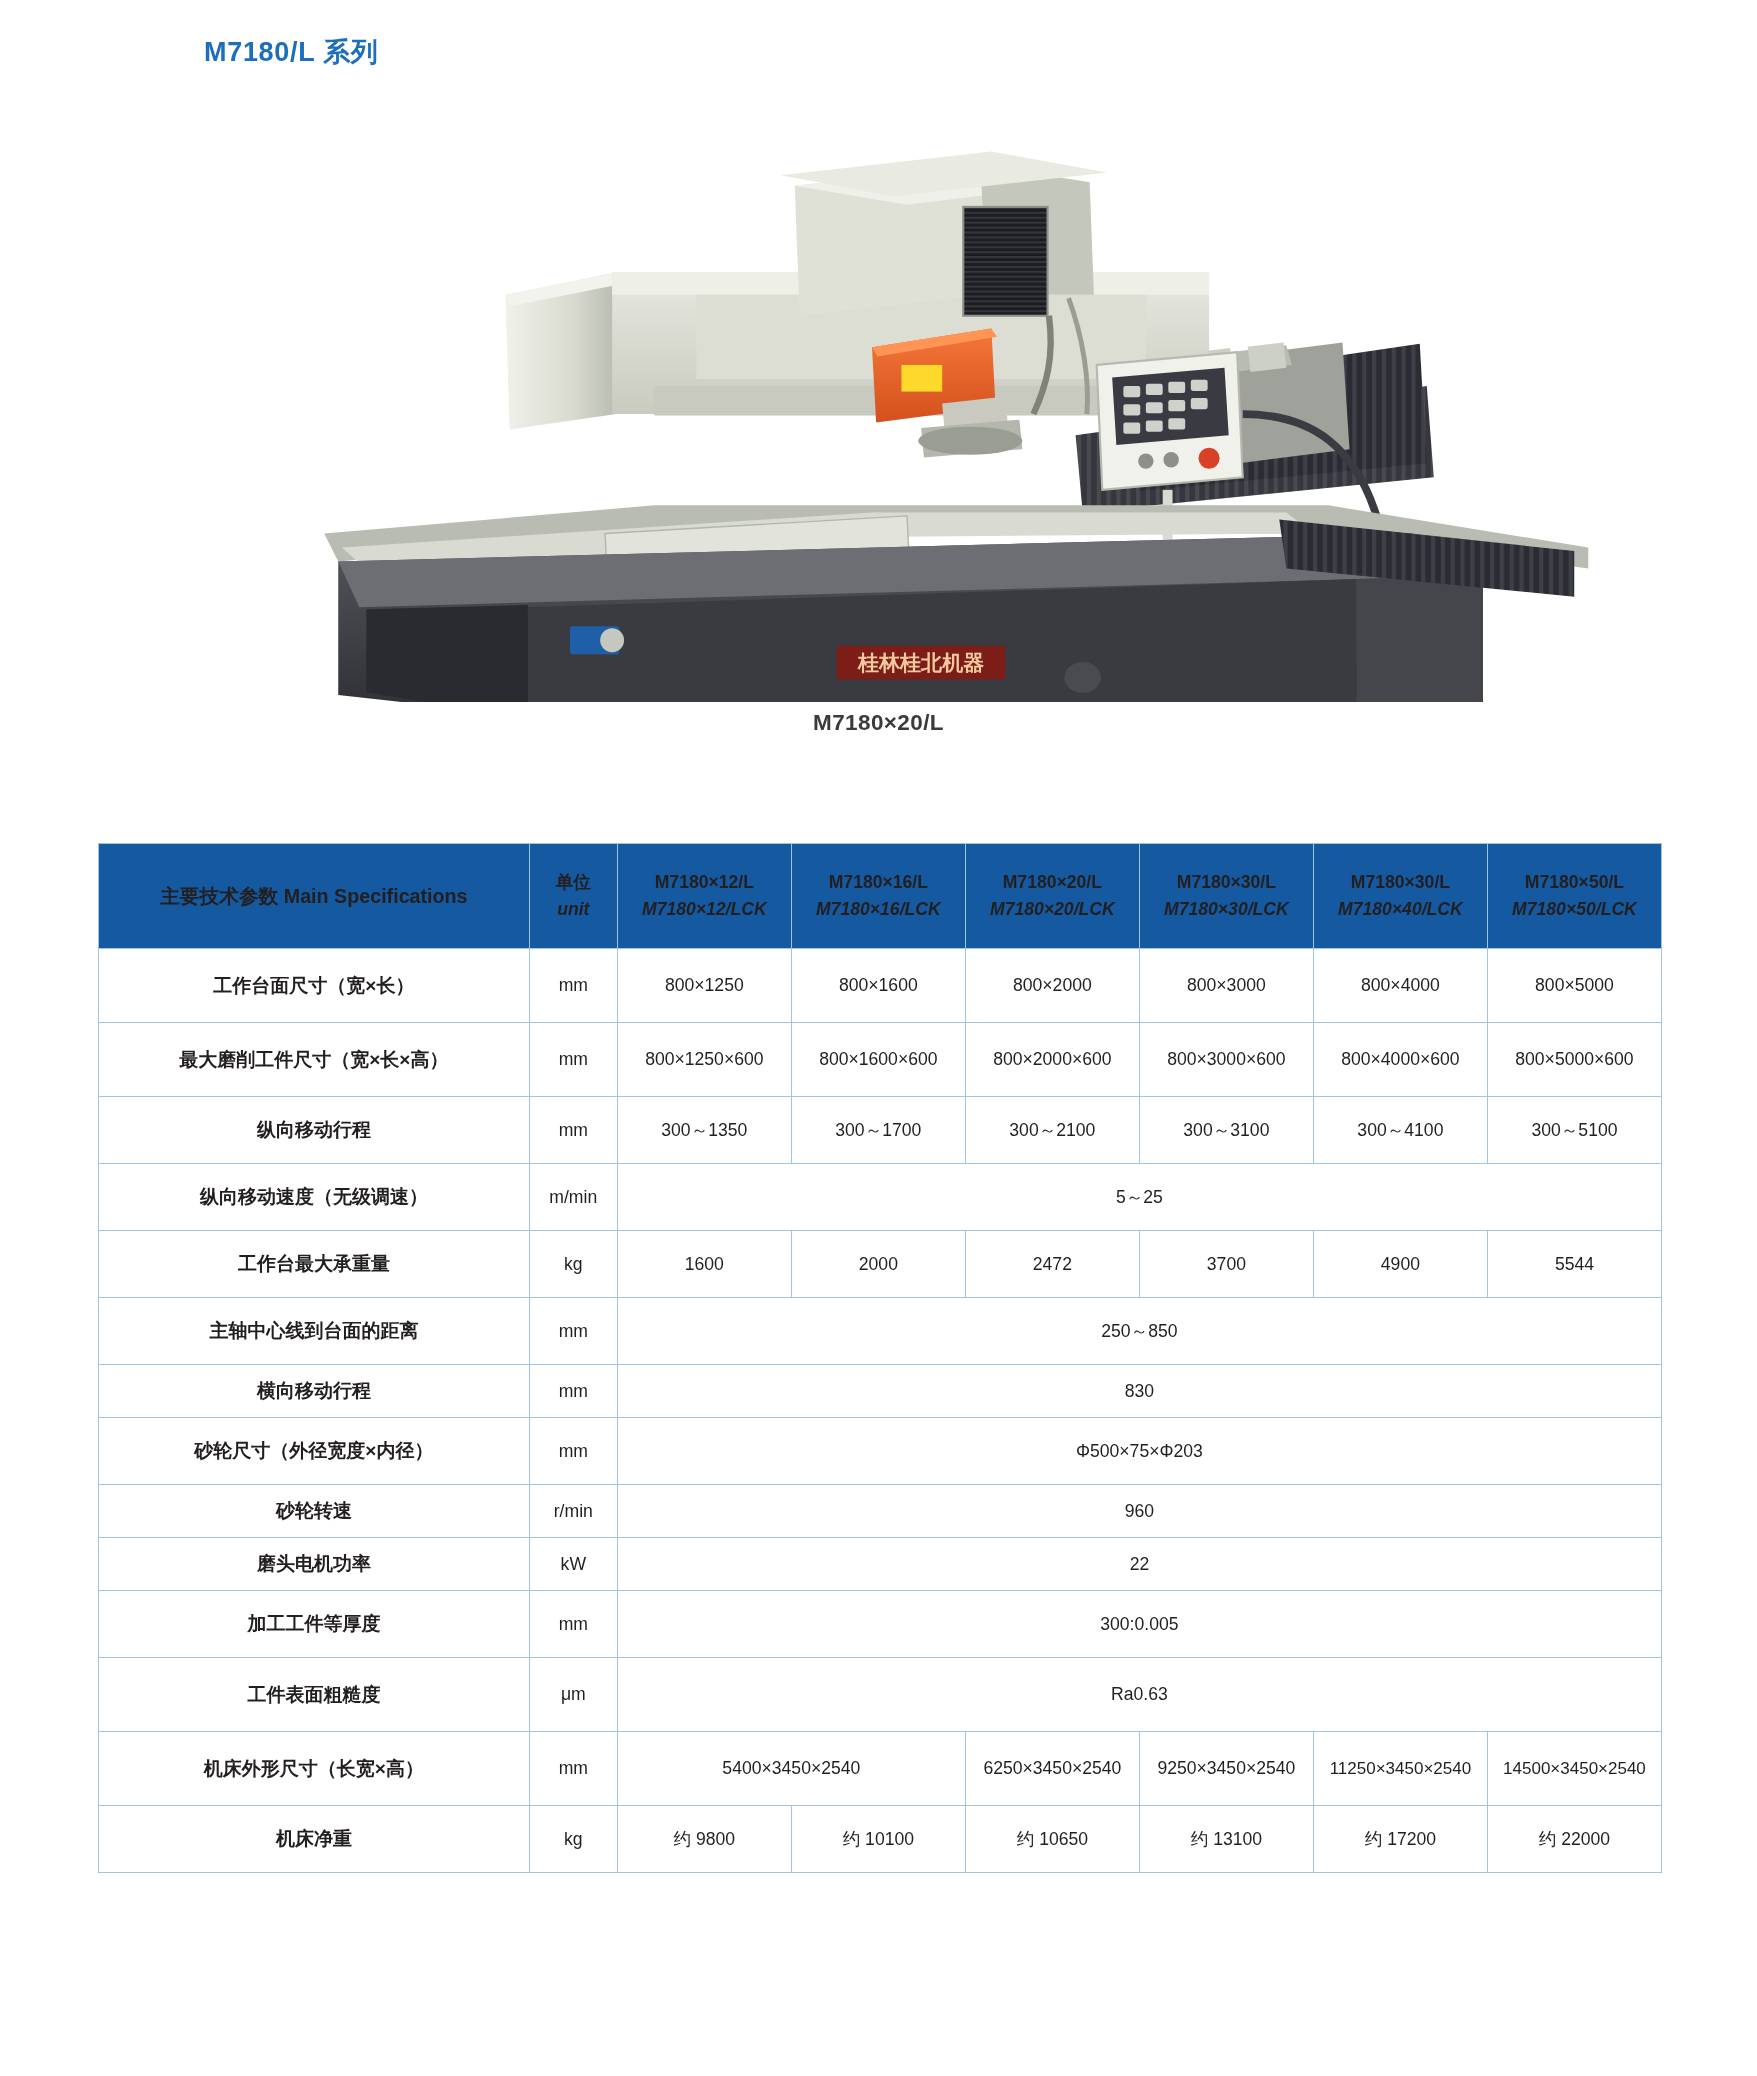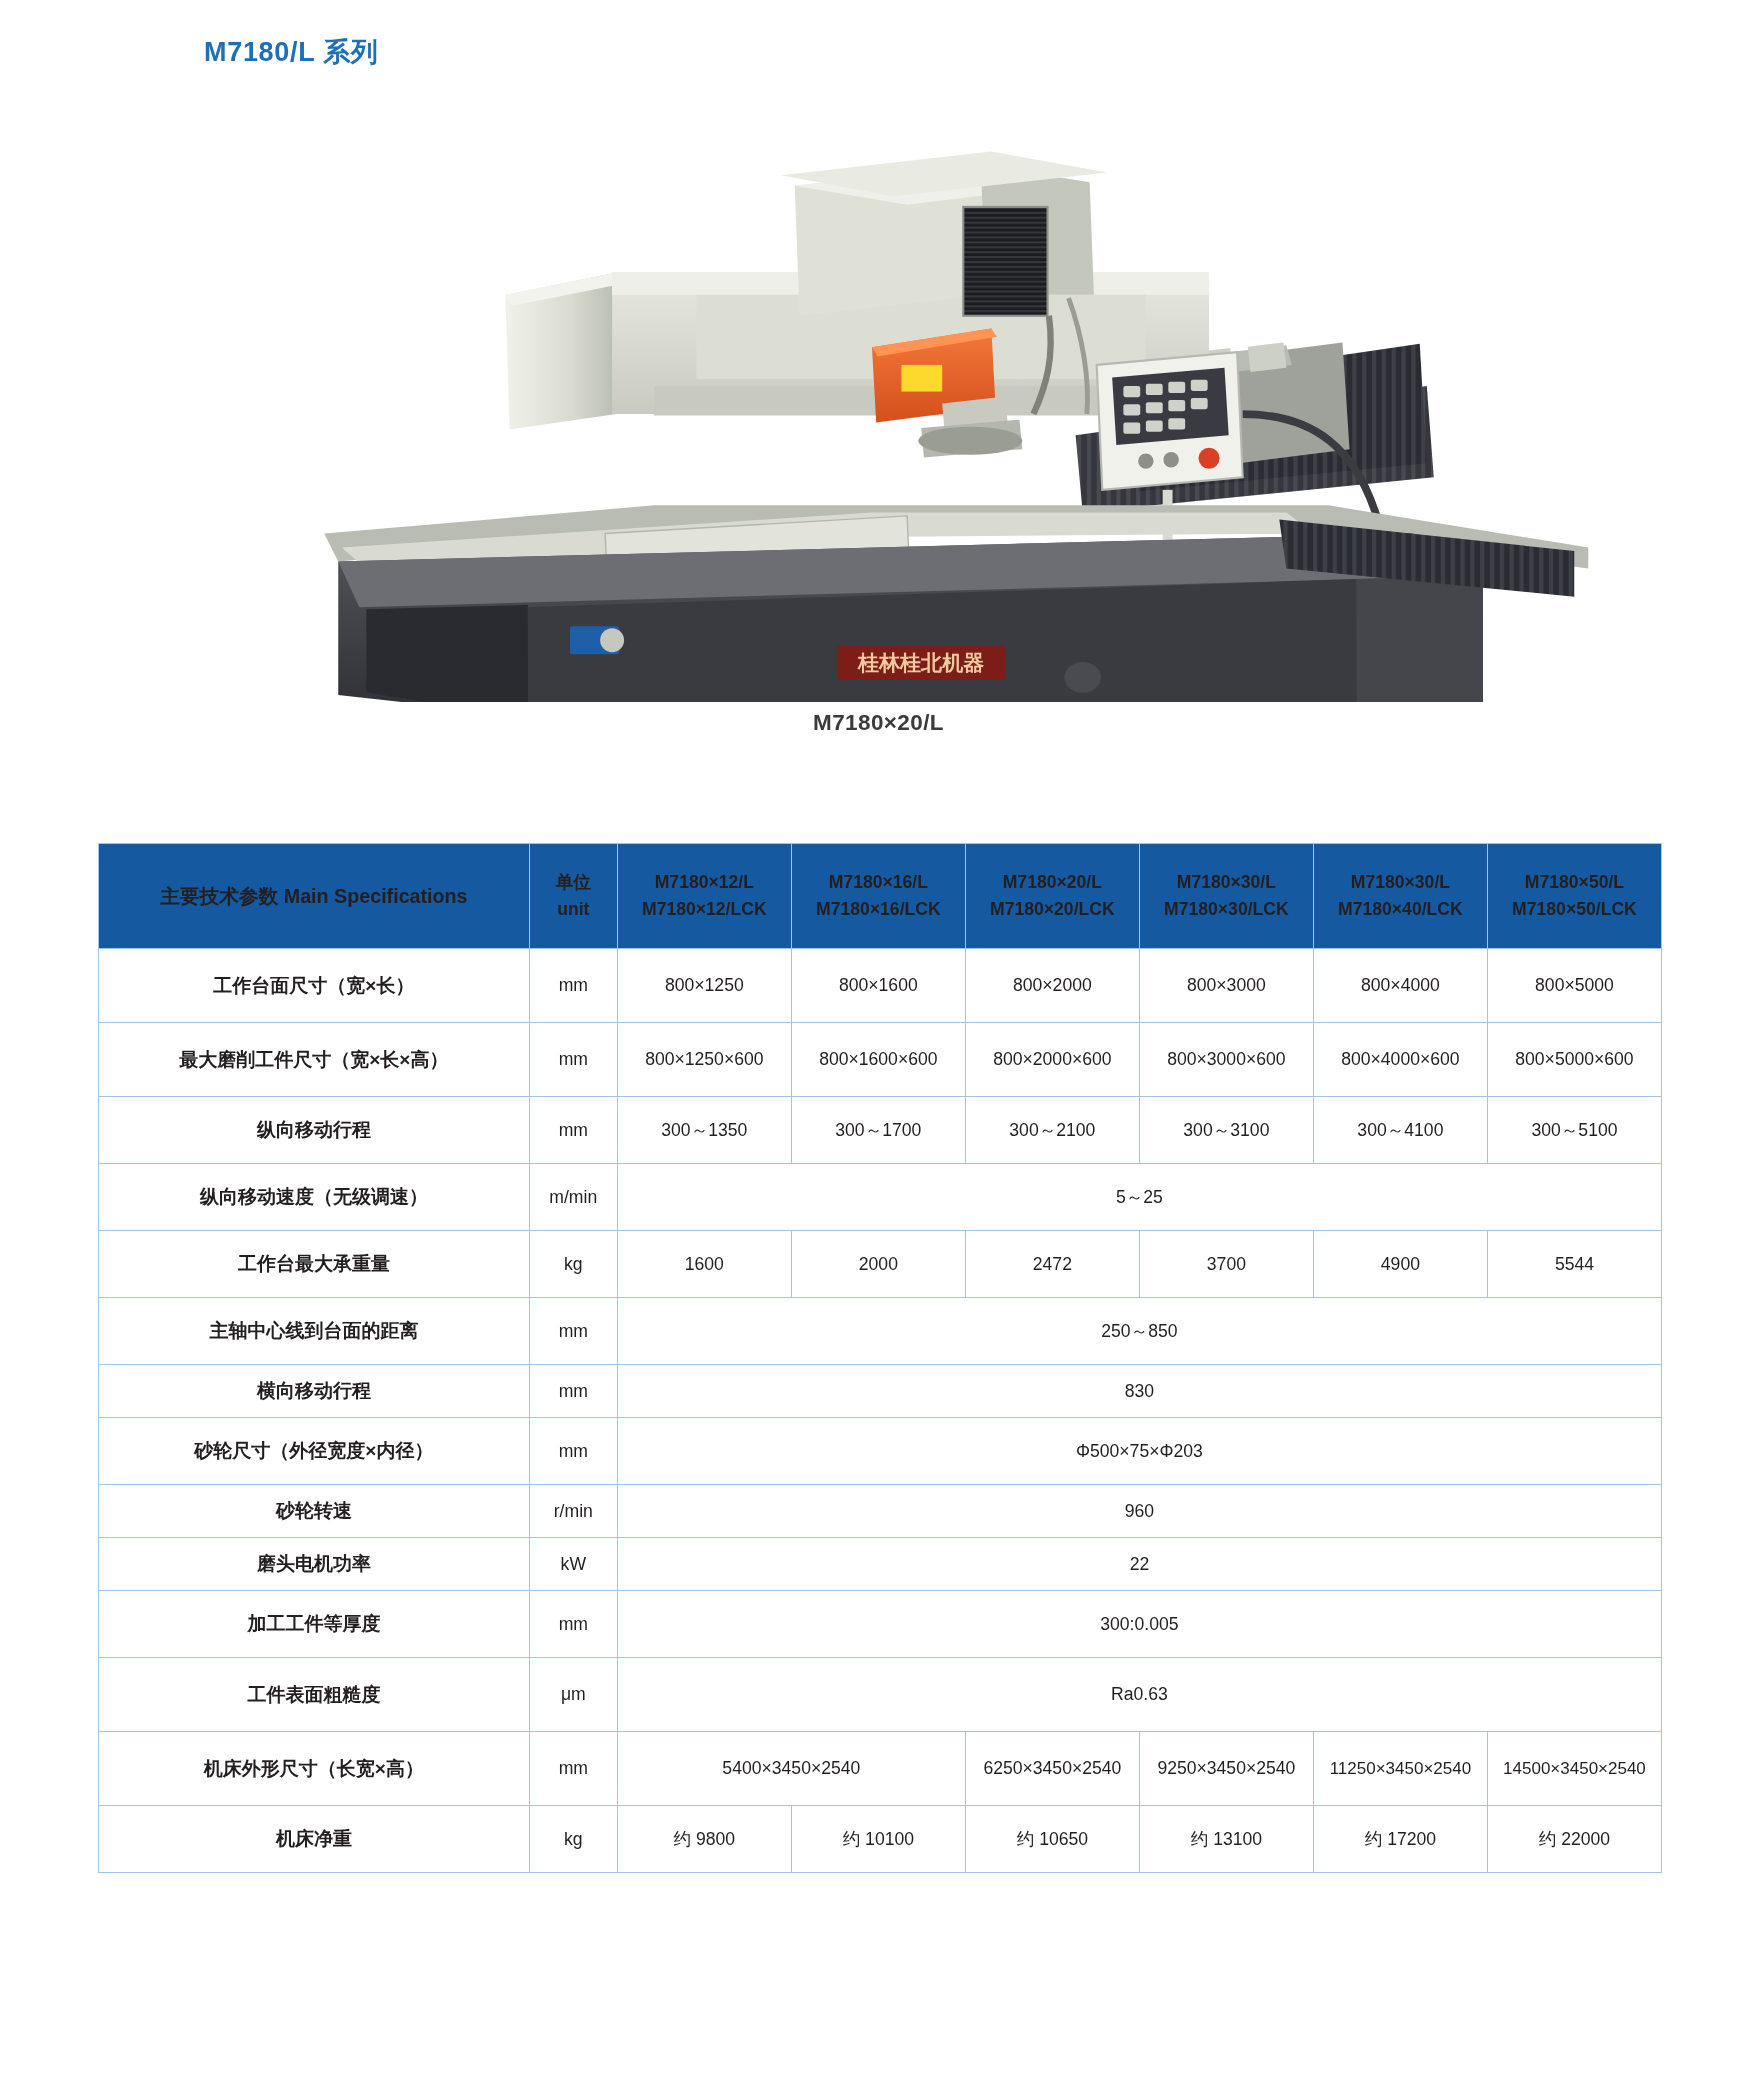--- a/index.html
+++ b/index.html
@@ -76,21 +76,21 @@
     color: #ffffff;
     border: 0.7px solid #1559a0;
     font-size: 18px;
     font-weight: bold;
     height: 104px;
     line-height: 1.55;
   }
   thead th.head-main {
     font-size: 19.7px;
   }
-  thead th .l2 { display: block; }
+  thead th .l2 { display: block; font-style: italic; }
   tbody td.label {
     font-size: 19px;
     padding: 0 14px;
     font-weight: bold;
   }
   tbody tr { height: 67px; }
   tbody tr.tall { height: 74px; }
   tbody tr.short { height: 53px; }
   .unit-cell { font-size: 18px; }
 </style>

